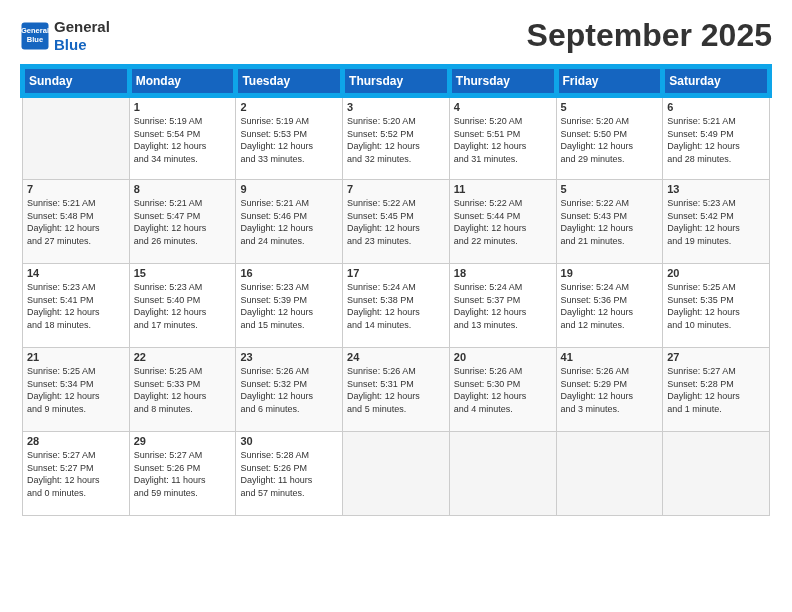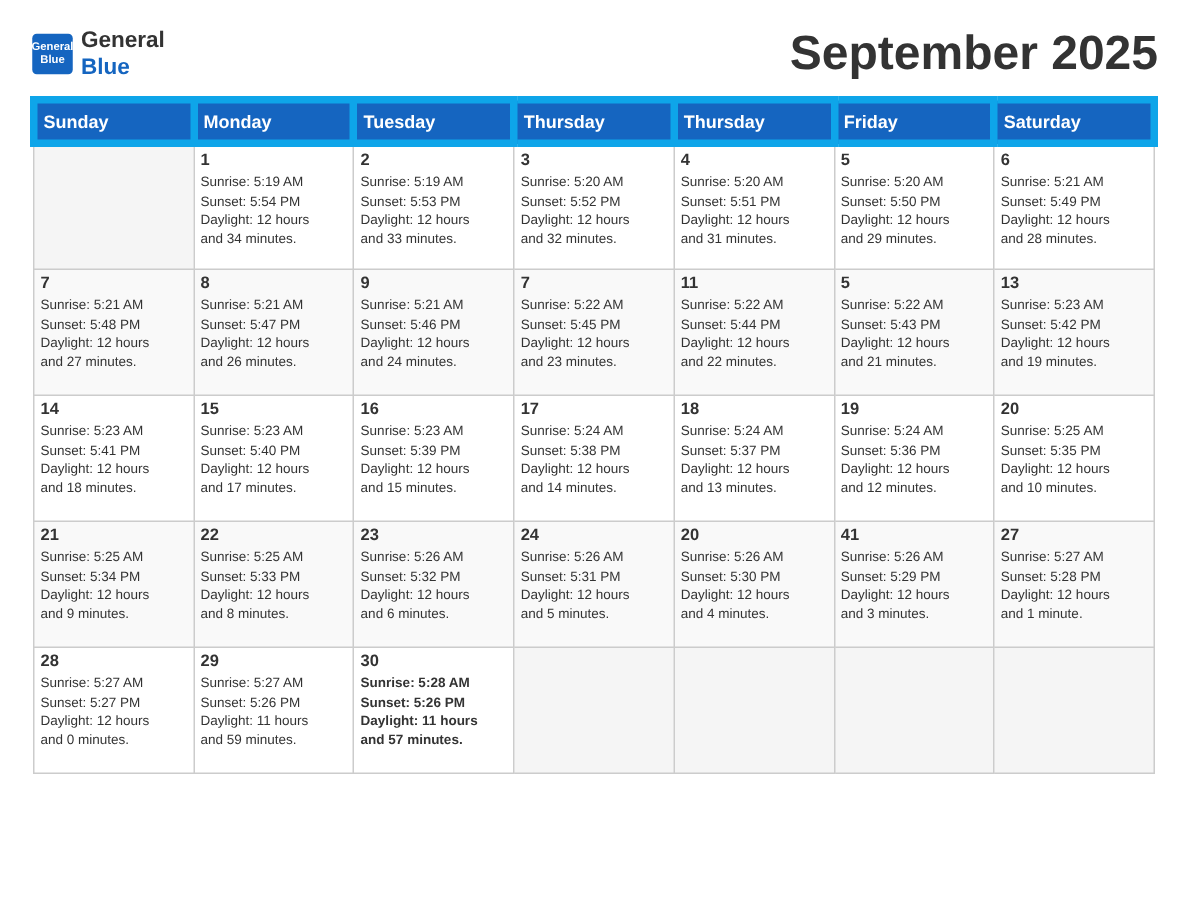--- a/index.html
+++ b/index.html
@@ -334,21 +334,21 @@
           </td>
           <td>
             <span class="day-num">29</span>
             <div class="cell-text" style="white-space: pre-line;">Sunrise: 5:27 AM
 Sunset: 5:26 PM
 Daylight: 11 hours
 and 59 minutes.</div>
           </td>
           <td>
             <span class="day-num">30</span>
-            <div class="cell-text" style="white-space: pre-line; font-weight: bold;">Sunrise: 5:28 AM
+            <div class="cell-text" style="white-space: pre-line;">Sunrise: 5:28 AM
 Sunset: 5:26 PM
 Daylight: 11 hours
 and 57 minutes.</div>
           </td>
           <td class="empty"></td>
           <td class="empty"></td>
           <td class="empty"></td>
           <td class="empty"></td>
         </tr>
       </tbody>

